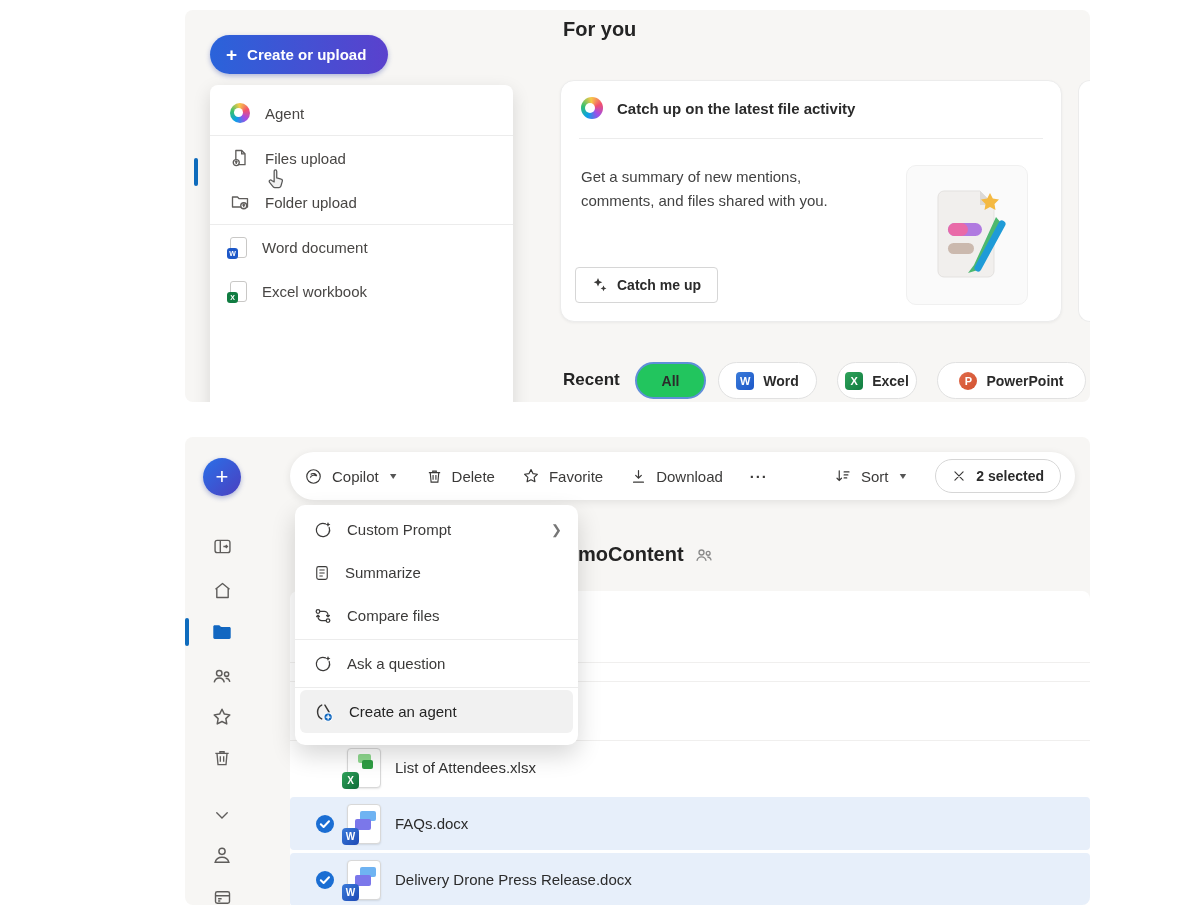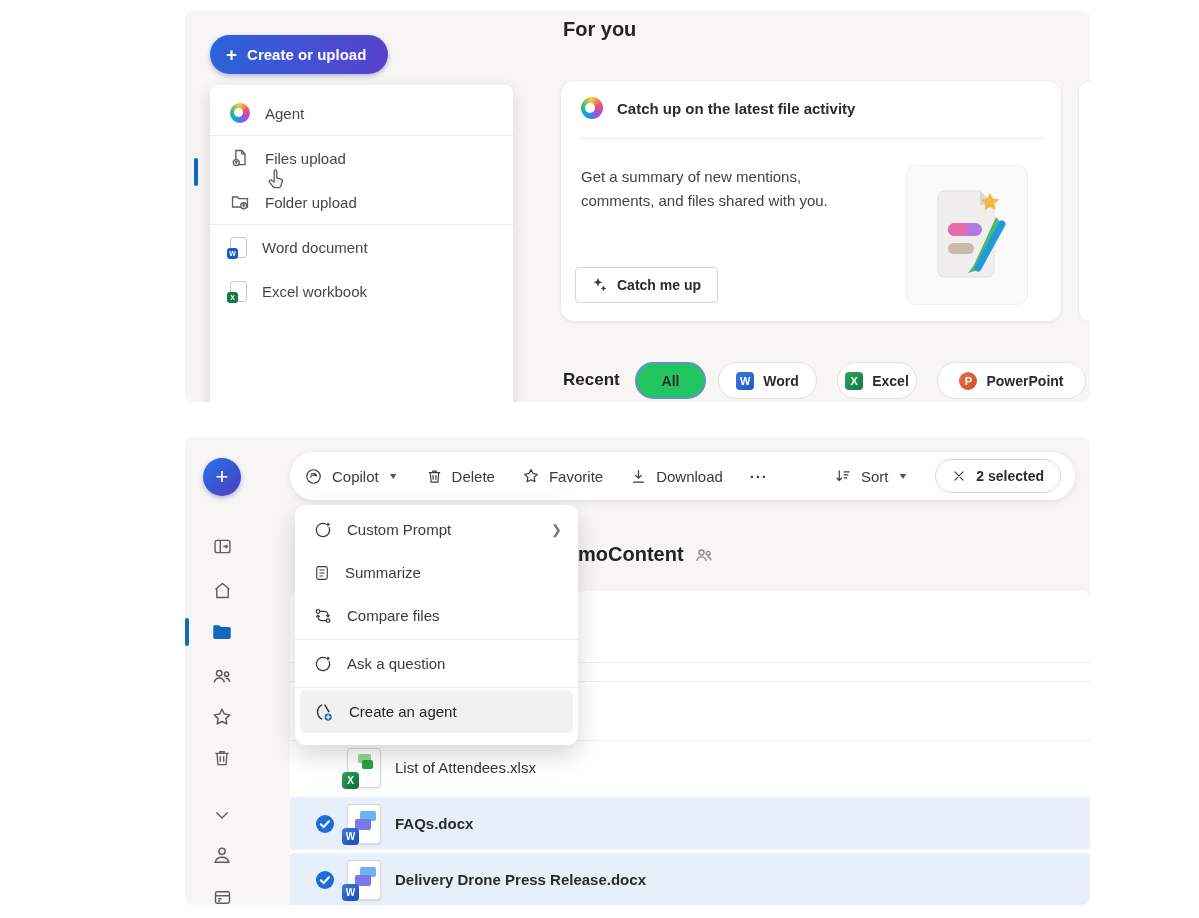--- a/index.html
+++ b/index.html
@@ -77,21 +77,21 @@
   .cp-menu .divider { margin:2px 0; }
   .cp-item.hl { margin:2px 5px 0 5px; padding:0 13px; background:#f1f1f1; border-radius:6px; color:#252525; }
 
   
   .folder-title { left:393px; top:106px; font-size:20px; font-weight:bold; color:#242424; display:flex; align-items:center; gap:10px; z-index:1; }
   .list { left:105px; top:154px; width:800px; height:314px; background:#fff; border-radius:8px 8px 0 0; }
   .list .divider { position:absolute; left:0; right:0; background:#f0efee; }
   .file-row { position:absolute; left:0; width:800px; height:55px; display:flex; align-items:center; cursor:pointer; }
   .file-row.sel { background:#e7effa; border-radius:4px; height:53px; }
   .file-name { font-size:15px; color:#333; }
-  .file-row.sel .file-name { font-weight:bold; color:#2b2b2b; }
+  .file-row.sel .file-name { font-weight:normal; color:#2b2b2b; }
   .chk { position:absolute; left:25px; width:20px; height:20px; }
   .ficon { position:absolute; left:57px; width:34px; height:40px; }
   .fname-pos { position:absolute; left:105px; }
 
   
   .page { width:34px; height:40px; background:#fff; border:1px solid #d8d8d8; border-radius:4px; position:relative;
     box-shadow:0 1px 2px rgba(0,0,0,.1); }
   .page .blk { position:absolute; border-radius:2px; }
   .page .badge { position:absolute; left:-6px; bottom:-2px; width:17px; height:17px; border-radius:4px; color:#fff;
     font-size:10px; font-weight:bold; display:flex; align-items:center; justify-content:center; }

